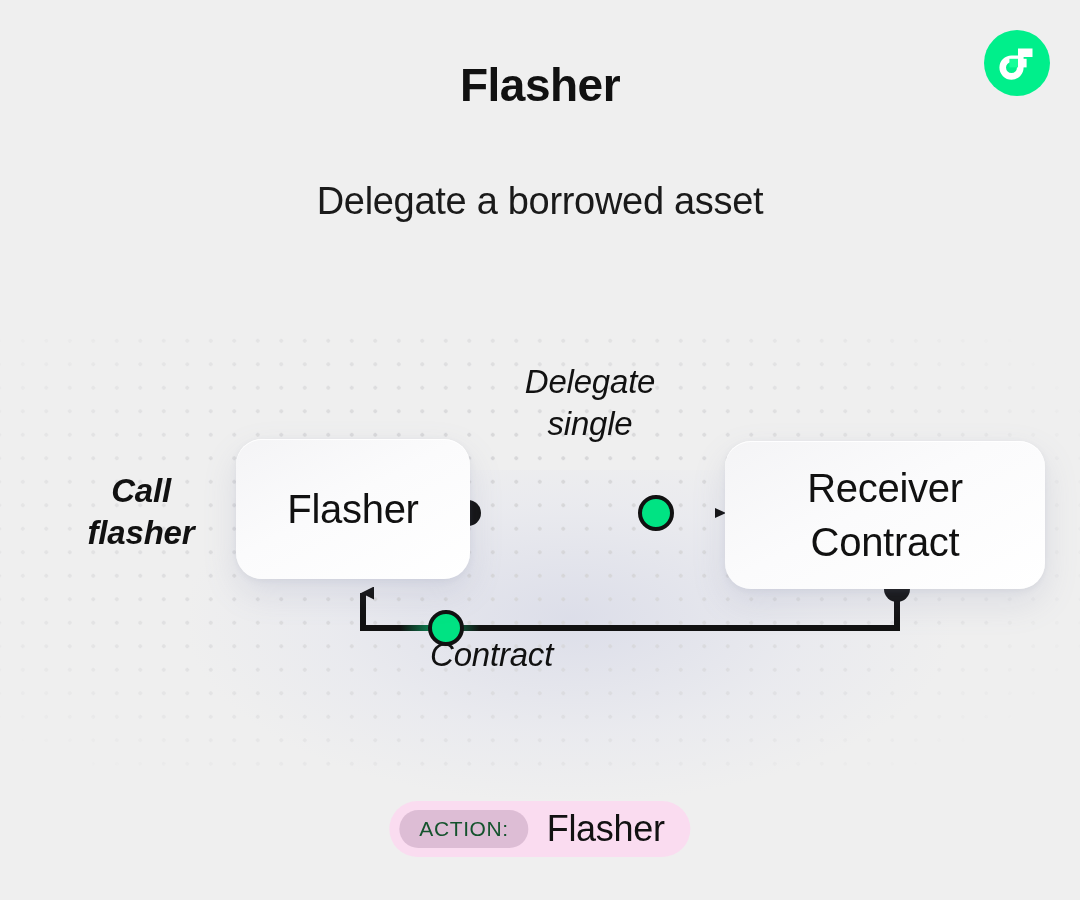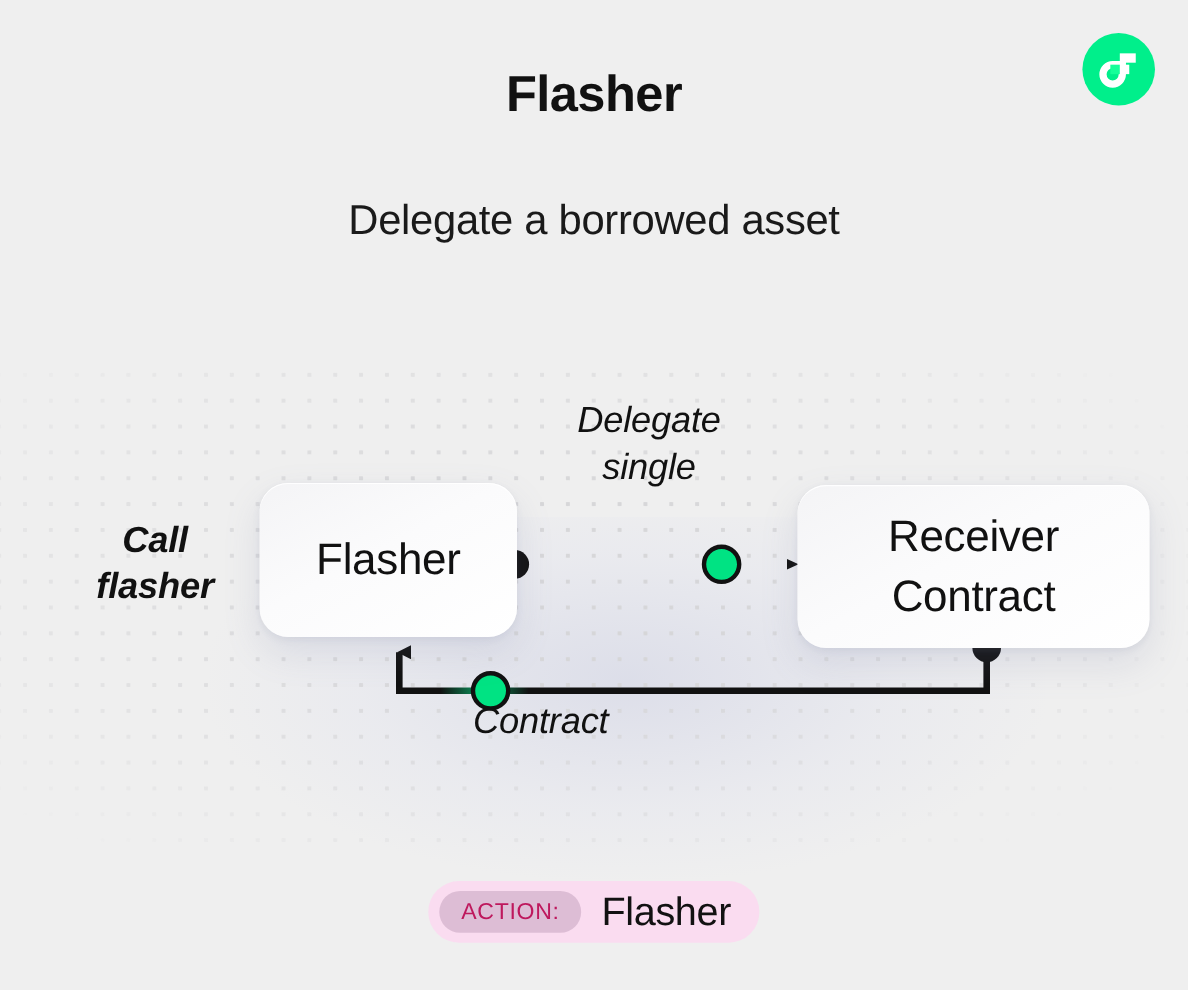--- a/index.html
+++ b/index.html
@@ -168,21 +168,21 @@
     height: 56px;
     background: #fadcf0;
     border-radius: 28px;
     display: flex;
     align-items: center;
     padding: 0 26px 0 10px;
     gap: 18px;
   }
   .action-chip {
     background: #ddbdd5;
-    color: #be185d;
+    color: #14532d;
     border-radius: 20px;
     font-size: 21px;
     font-weight: 400;
     letter-spacing: 0.6px;
     padding: 7px 20px;
   }
   .action-value {
     font-size: 36px;
     color: #121212;
     letter-spacing: -0.3px;

